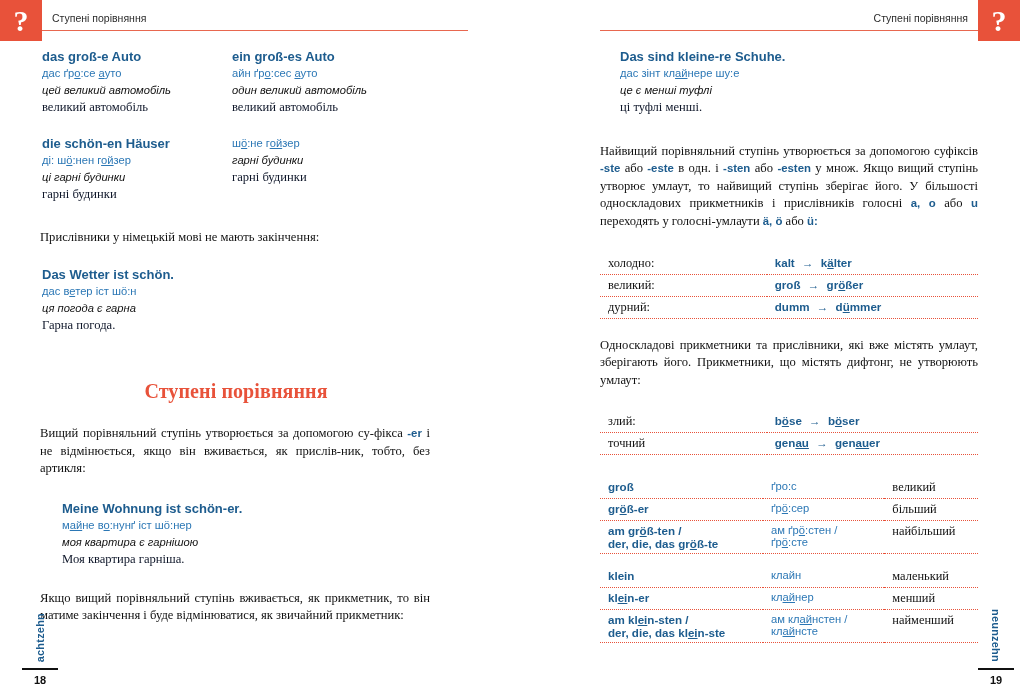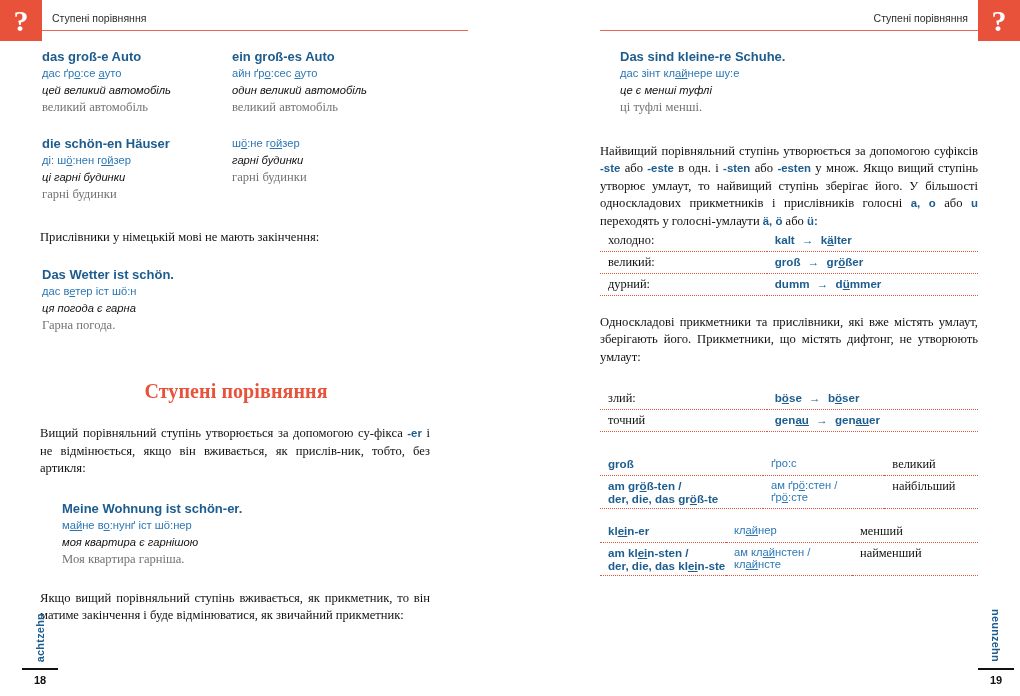--- a/index.html
+++ b/index.html
@@ -74,21 +74,21 @@
     font-size:11.2px;color:#2b77b5;line-height:17px;white-space:nowrap;
   }
   .tr u{text-decoration:underline;text-decoration-thickness:1px;}
   .lit{
     font-family:"Liberation Sans", sans-serif;
     font-style:italic;font-size:11.2px;color:#111;line-height:17px;
     white-space:nowrap;
   }
   .ua{
     font-family:"Liberation Serif", serif;
-    font-size:12.6px;color:#737373;line-height:17px;white-space:nowrap;
+    font-size:12.6px;color:#0f172a;line-height:17px;white-space:nowrap;
   }
 
   
   p.body{
     font-family:"Liberation Serif", serif;
     font-size:12.6px;line-height:17.4px;color:#111;
     margin:0;text-align:justify;
   }
   .hl{
     font-family:"Liberation Sans", sans-serif;
@@ -210,21 +210,21 @@
         <div class="de">Das sind kleine-re Schuhe.</div>
         <div class="tr"><u>д</u>ас зінт кл<u>ай</u>нере шу:е</div>
         <div class="lit">це є менші туфлі</div>
         <div class="ua">ці туфлі менші.</div>
       </div>
 
       <p class="body" style="margin-top:27px;">
         <span>Найвищий порівняльний ступінь утворюється за допомогою суфіксів </span><span class="hl">-ste</span><span> або </span><span class="hl">-este</span><span> в одн. і </span><span class="hl">-sten</span><span> або </span><span class="hl">-esten</span><span> у множ. Якщо вищий ступінь утворює умлаут, то найвищий ступінь зберігає його. У більшості односкладових прикметників і прислівників голосні </span><span class="hl">a, o</span><span> або </span><span class="hl">u</span><span> переходять у голосні-умлаути </span><span class="hl">ä, ö</span><span> або </span><span class="hl">ü:</span>
       </p>
 
-      <table class="grid" style="">
+      <table class="grid" style="margin-top:23px;">
         <tbody>
           <tr>
             <td class="ua-cell" style="width:42%;">холодно:</td>
             <td class="de-cell">kalt <span class="arrow">→</span> k<u>ä</u>lter</td>
           </tr>
           <tr>
             <td class="ua-cell">великий:</td>
             <td class="de-cell">groß <span class="arrow">→</span> gr<u>ö</u>ßer</td>
           </tr>
           <tr>
@@ -250,29 +250,39 @@
       </table>
 
       <table class="grid" style="margin-top:22px;">
         <tbody>
           <tr>
             <td class="de-cell" style="width:41%;">groß</td>
             <td class="tr-cell" style="width:30%;">ґро:с</td>
             <td class="ua-cell">великий</td>
           </tr>
           <tr>
+            <td class="de-cell">gr<u>ö</u>ß-er</td>
+            <td class="tr-cell">ґр<u>ö</u>:сер</td>
+            <td class="ua-cell">більший</td>
+          </tr>
+          <tr>
             <td class="de-cell">am gr<u>ö</u>ß-ten /<br>der, die, das gr<u>ö</u>ß-te</td>
             <td class="tr-cell">ам ґр<u>ö</u>:стен /<br>ґр<u>ö</u>:сте</td>
             <td class="ua-cell">найбільший</td>
           </tr>
         </tbody>
       </table>
 
       <table class="grid" style="margin-top:12px;">
         <tbody>
+          <tr>
+            <td class="de-cell" style="width:41%;">klein</td>
+            <td class="tr-cell" style="width:30%;">клайн</td>
+            <td class="ua-cell">маленький</td>
+          </tr>
           <tr>
             <td class="de-cell">kl<u>ei</u>n-er</td>
             <td class="tr-cell">кл<u>ай</u>нер</td>
             <td class="ua-cell">менший</td>
           </tr>
           <tr>
             <td class="de-cell">am kl<u>ei</u>n-sten /<br>der, die, das kl<u>ei</u>n-ste</td>
             <td class="tr-cell">ам кл<u>ай</u>нстен /<br>кл<u>ай</u>нсте</td>
             <td class="ua-cell">найменший</td>
           </tr>

